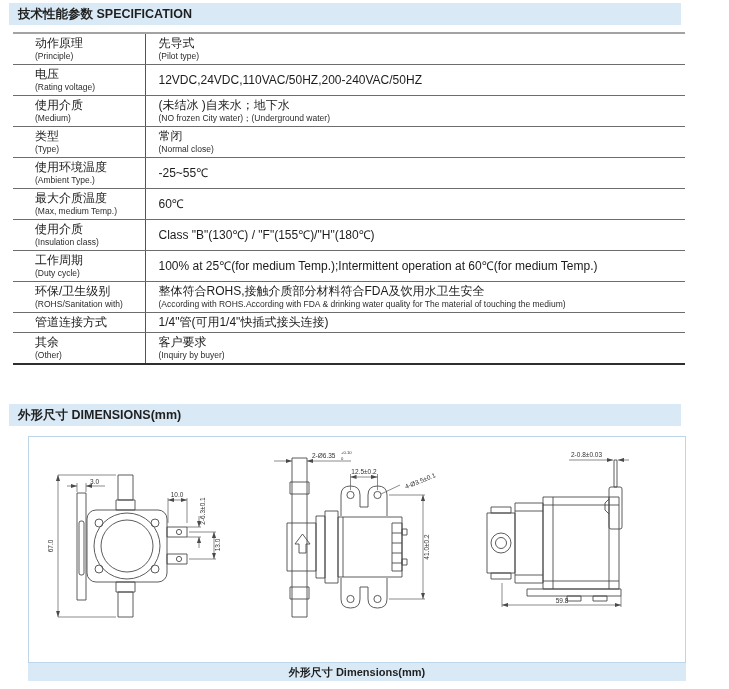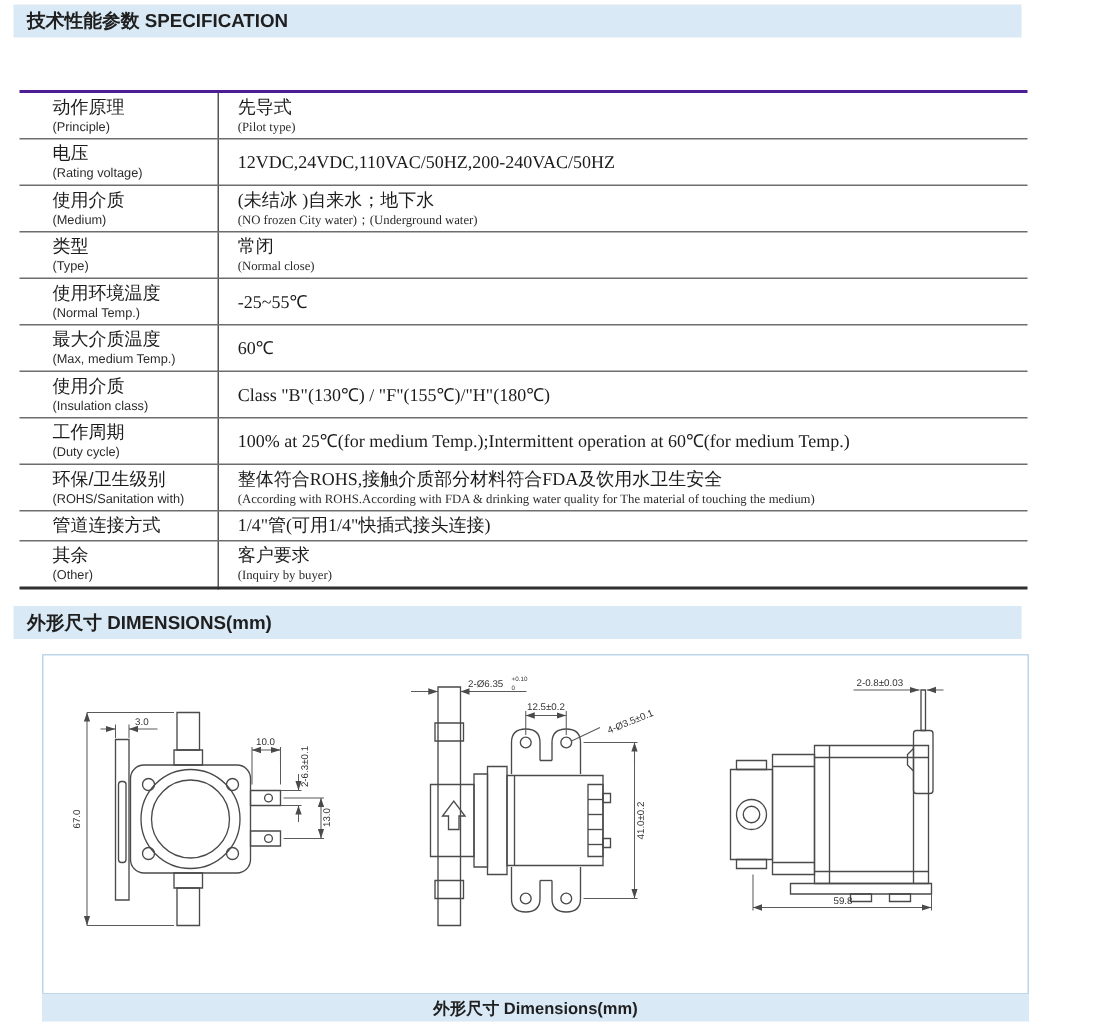--- a/index.html
+++ b/index.html
@@ -13,31 +13,31 @@
     position:absolute; left:9px; width:672px; height:22px;
     background:#d9eaf6; display:flex; align-items:center;
     padding-left:9px; font-size:12.5px; font-weight:bold; color:#1f1f1f;
   }
   .bar.spec { top:3px;text-align:right; }
   .bar.dims { top:404px; }
 
   table.spec-table {
     position:absolute; left:13px; top:32px; width:672px;
     border-collapse:collapse;
-    border-top:2px solid #4c1d95; border-bottom:2px solid #2f2f2f;margin-top:28px;
+    border-top:2px solid #a3a3a3; border-bottom:2px solid #2f2f2f;
   }
   table.spec-table td {
     border-bottom:1px solid #6d6d6d;
     vertical-align:middle;
   }
   td.label-cell {
     width:132px; border-right:1px solid #555;
     padding:2px 4px 2px 22px;
   }
-  td.value-cell { padding:2px 6px 2px 13px;font-family:Liberation Serif, serif; }
+  td.value-cell { padding:2px 6px 2px 13px; }
   tr.tall td { height:29px; }
   tr.short td { height:16px; }
   .cn { font-size:12px; line-height:1.25; white-space:nowrap; }
   .en { font-size:8.5px; line-height:1.3; color:#2b2b2b; white-space:nowrap; }
   .en:empty { display:none; }
 
   .drawing-box {
     position:absolute; left:28px; top:436px; width:658px; height:227px;
     border:1px solid #bdd6ea; background:#fff;
   }
@@ -98,21 +98,21 @@
         <div class="en">(Type)</div>
       </td>
       <td class="value-cell">
         <div class="cn">常闭</div>
         <div class="en">(Normal close)</div>
       </td>
     </tr>
     <tr class="tall">
       <td class="label-cell">
         <div class="cn">使用环境温度</div>
-        <div class="en">(Normal Temp.)</div>
+        <div class="en">(Ambient Type.)</div>
       </td>
       <td class="value-cell">
         <div class="cn">-25~55℃</div>
 
       </td>
     </tr>
     <tr class="tall">
       <td class="label-cell">
         <div class="cn">最大介质温度</div>
         <div class="en">(Max, medium Temp.)</div>

